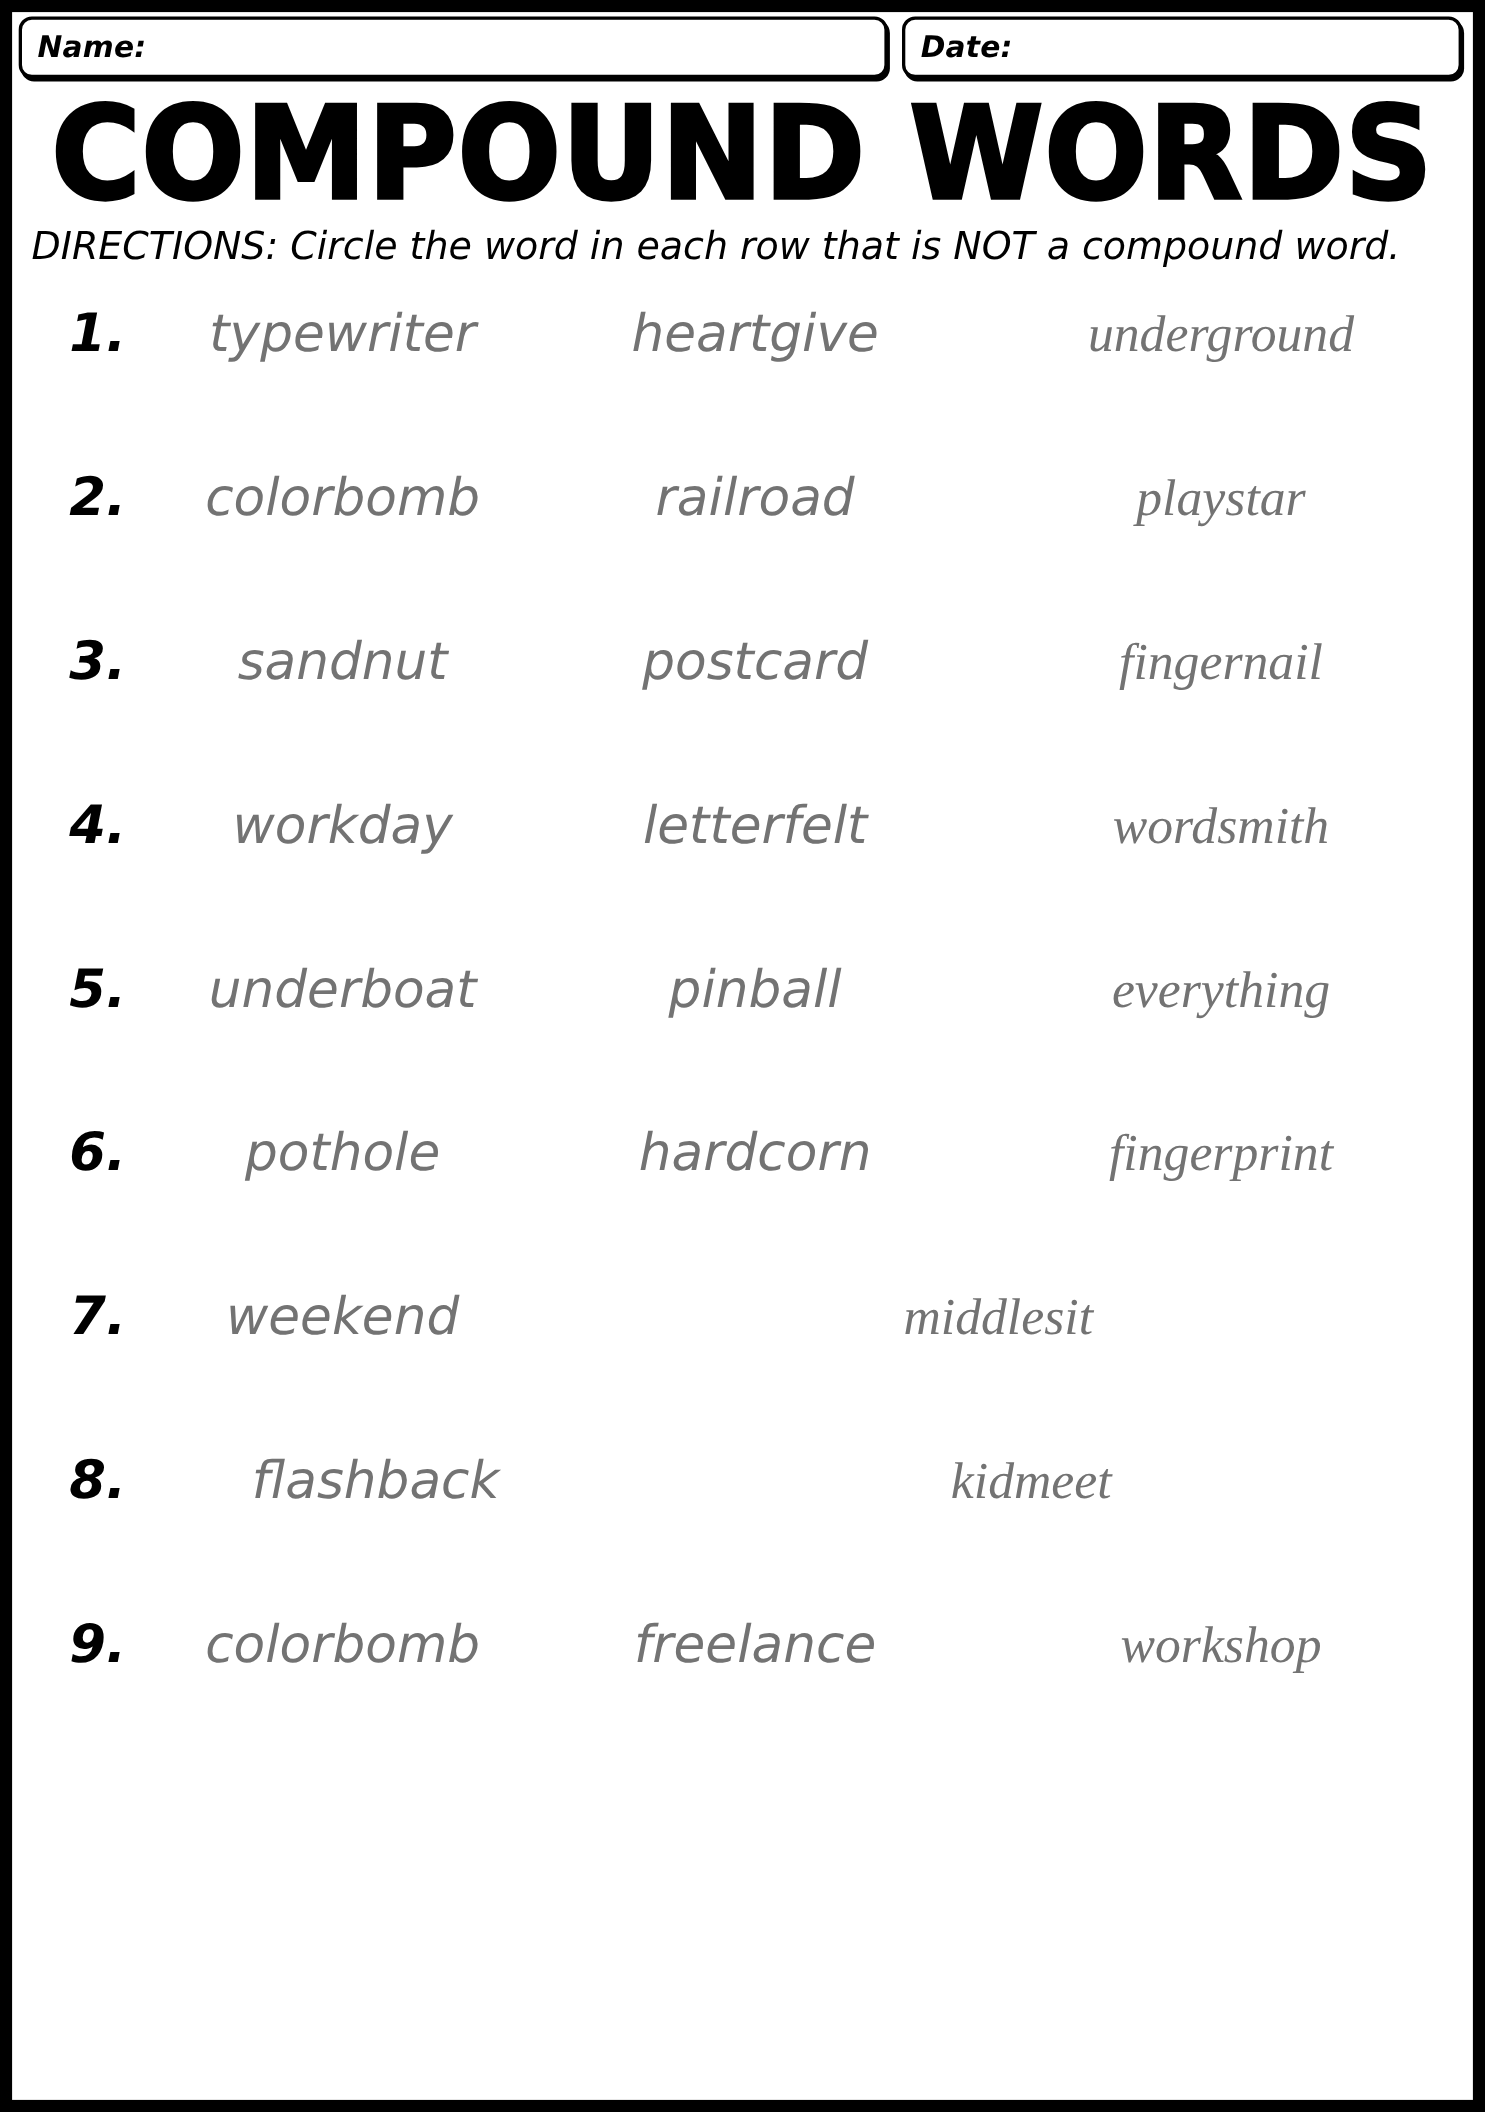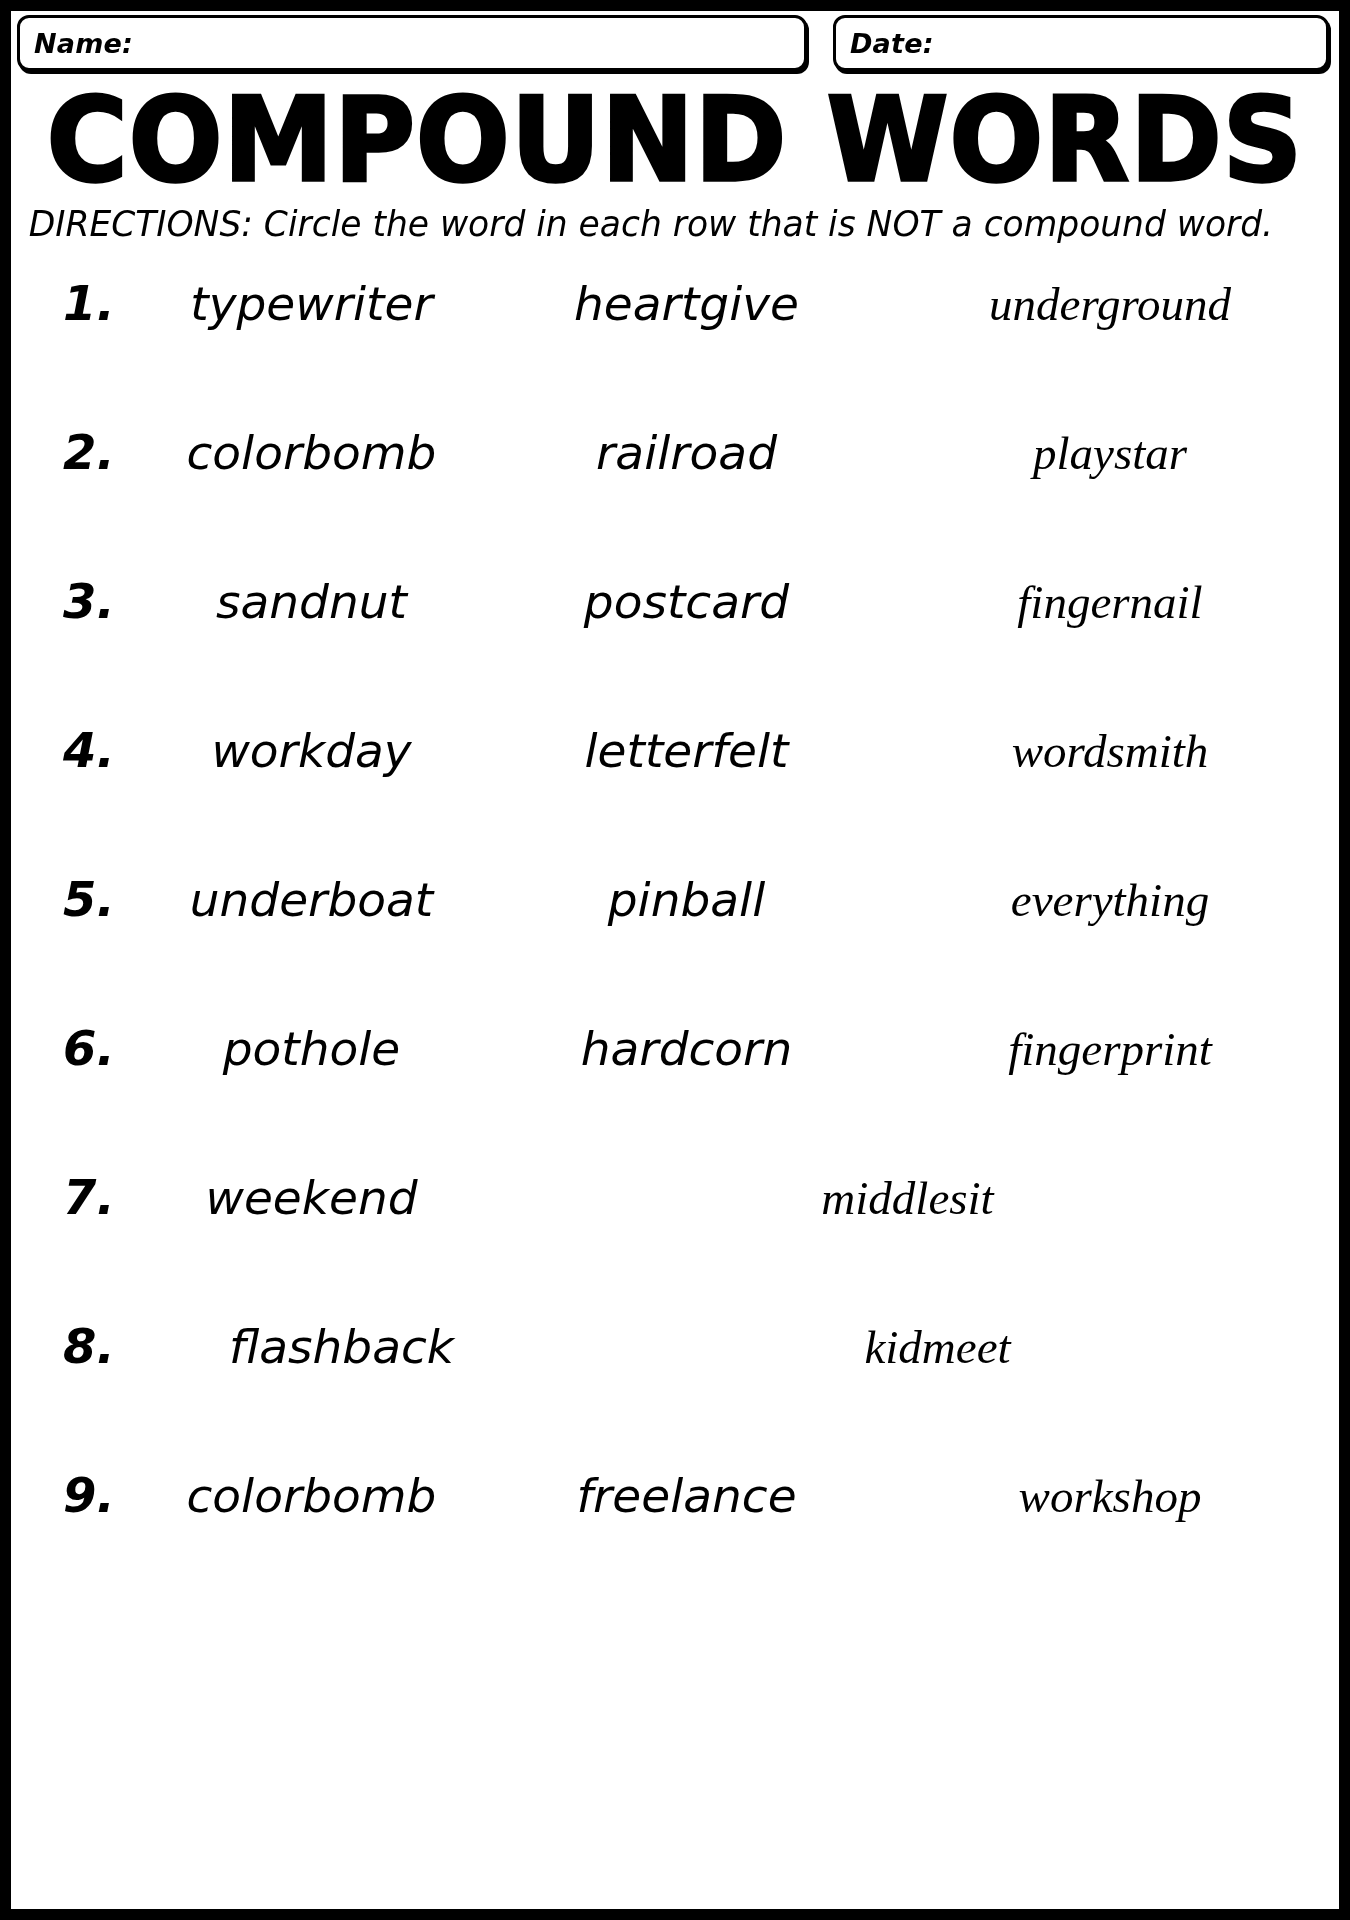--- a/index.html
+++ b/index.html
@@ -31,21 +31,21 @@
     box-sizing: border-box;
     width: 100%;
     height: 100%;
     padding: 0 0 0 0;
   }
 
   
   .header-row {
     display: flex;
     align-items: flex-start;
-    gap: 26px;
+    gap: 13px;
     padding: 4px 6px 0 6px;
     box-sizing: border-box;
     width: 100%;
   }
   .field-box {
     box-sizing: border-box;
     height: 56px;
     border: 3px solid #000000;
     border-radius: 12px;
     background: #ffffff;
@@ -121,21 +121,21 @@
     line-height: 1;
     color: #000000;
   }
   .word-cell {
     text-align: center;
     font-family: "DejaVu Sans", sans-serif;
     font-style: italic;
     font-weight: 400;
     font-size: 47px;
     line-height: 1;
-    color: #000000;
+    color: #737373;
     white-space: nowrap;
   }
   .word-cell.c1 { flex: 0 0 345px; }
   .word-cell.c2 { flex: 0 0 405px; }
   .word-cell.c3 { flex: 1 1 auto; font-family: Liberation Serif, serif; }
 </style>
 </head>
 <body>
 
 <div class="page">

